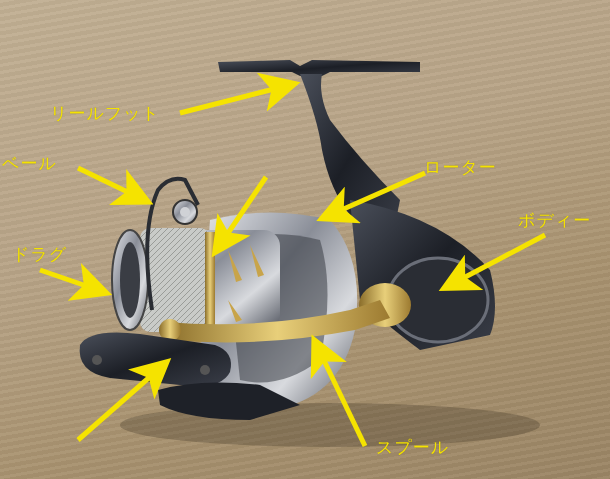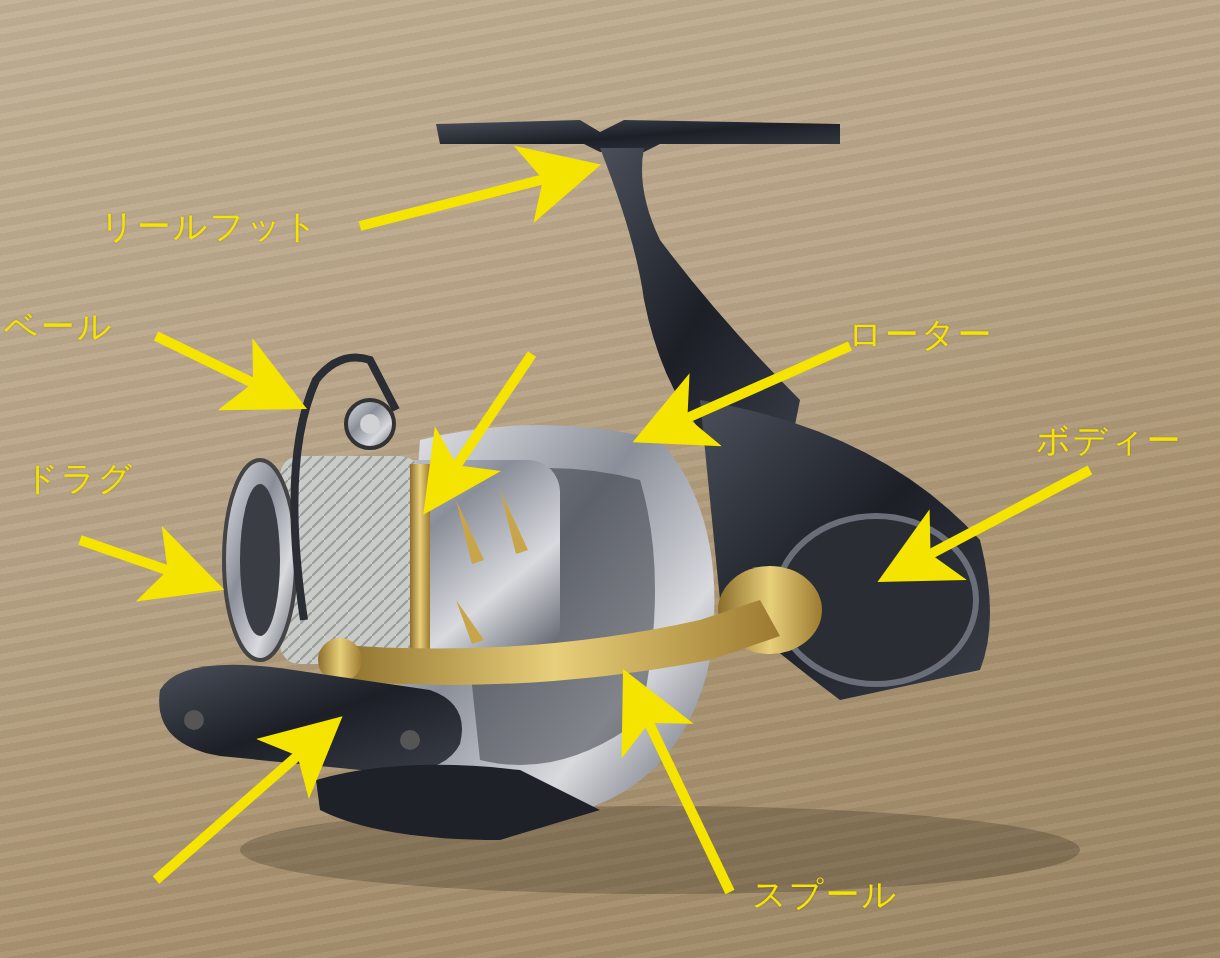--- a/index.html
+++ b/index.html
@@ -100,16 +100,16 @@
       <line x1="40" y1="270" x2="98" y2="290" stroke="#f5e300" stroke-width="5" marker-end="url(#arrow)"></line>
       <line x1="545" y1="235" x2="452" y2="284" stroke="#f5e300" stroke-width="5" marker-end="url(#arrow)"></line>
       <line x1="78" y1="440" x2="160" y2="368" stroke="#f5e300" stroke-width="5" marker-end="url(#arrow)"></line>
       <line x1="365" y1="446" x2="318" y2="348" stroke="#f5e300" stroke-width="5" marker-end="url(#arrow)"></line>
     </g>
   </svg>
 
   <span class="label" style="left:50px;top:102px;">リールフット</span>
   <span class="label" style="left:2px;top:152px;">ベール</span>
   <span class="label" style="left:424px;top:156px;">ローター</span>
-  <span class="label" style="left:12px;top:228px;">ドラグ</span>
+  <span class="label" style="left:12px;top:243px;">ドラグ</span>
   <span class="label" style="left:518px;top:209px;">ボディー</span>
   <span class="label" style="left:376px;top:436px;">スプール</span>
 </div>
 
 </body></html>

